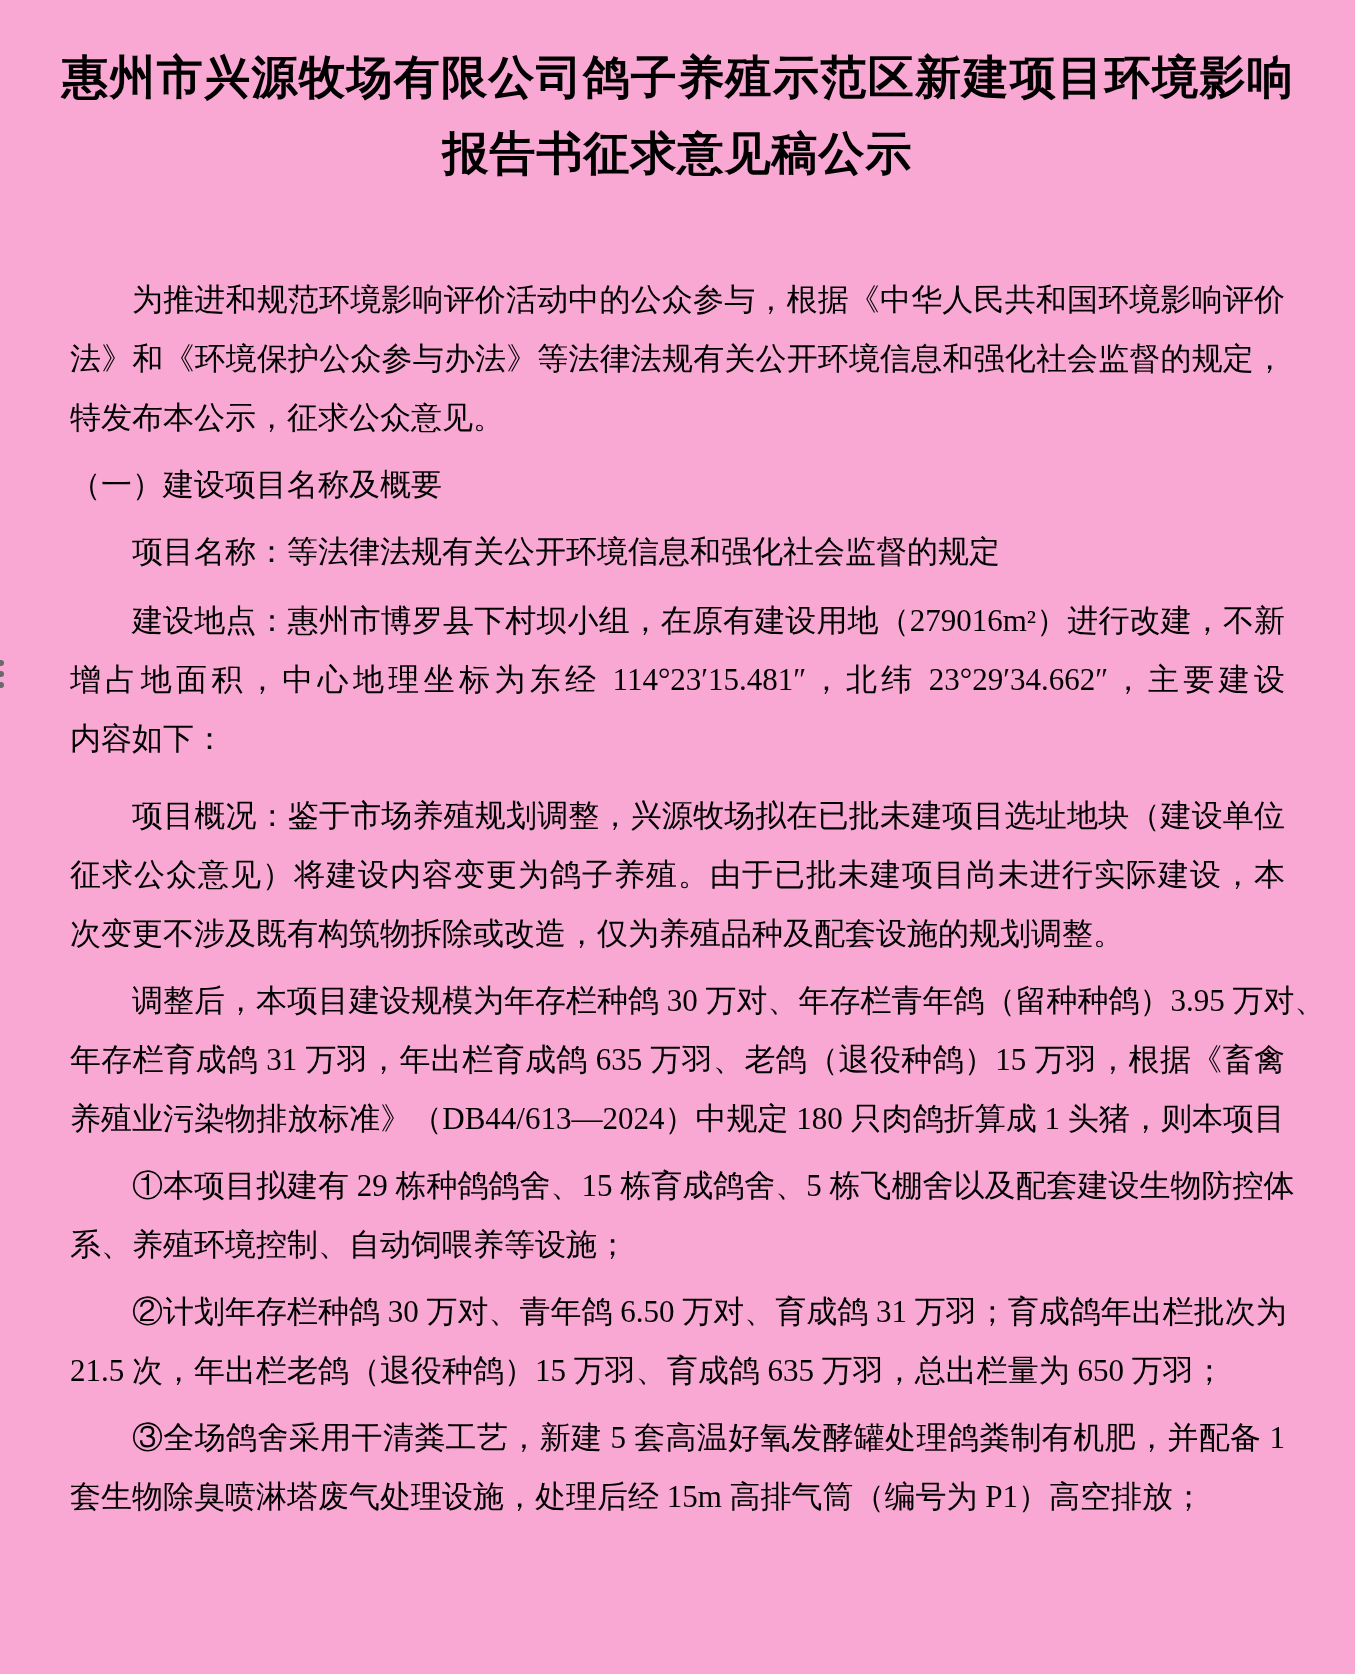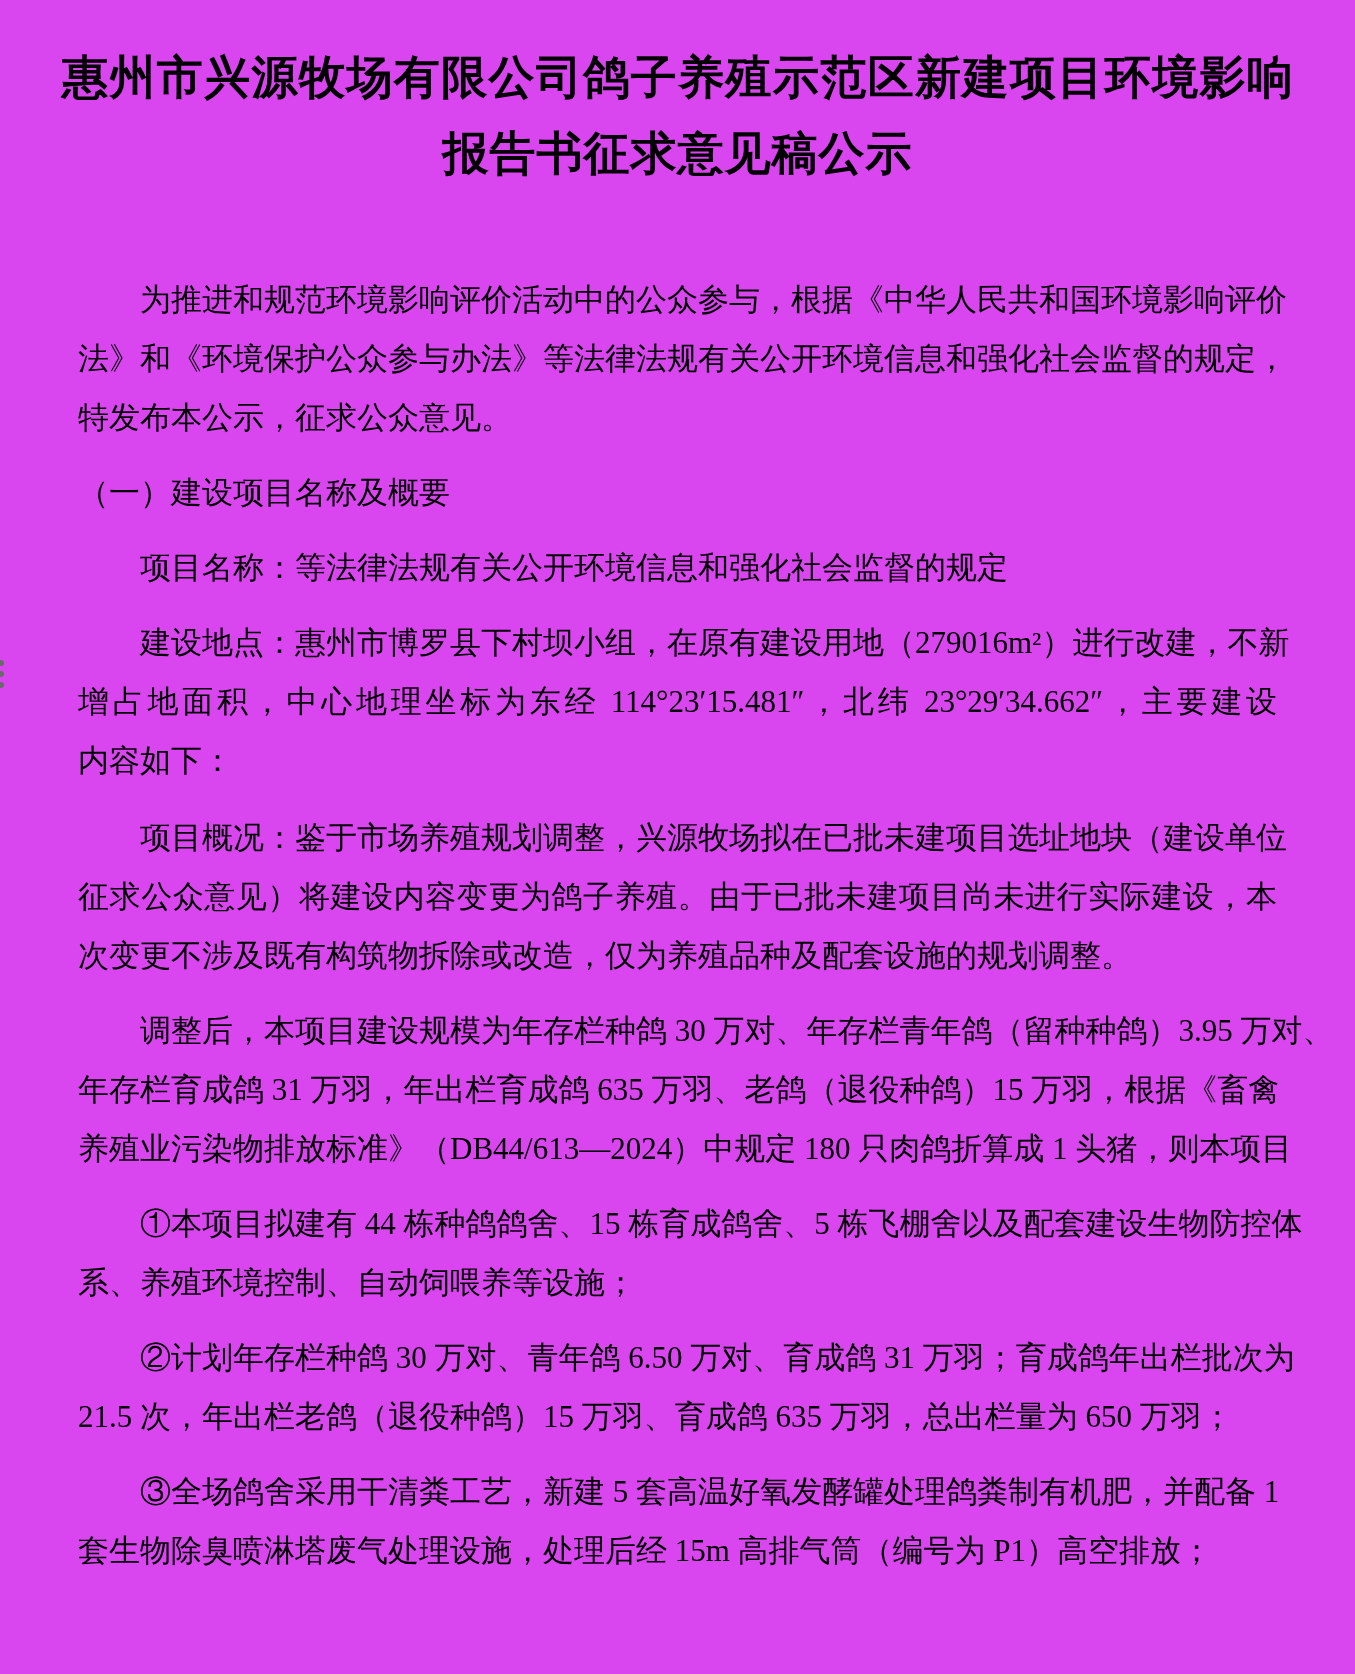--- a/index.html
+++ b/index.html
@@ -5,21 +5,21 @@
   html, body { margin: 0; padding: 0; }
   body {
     width: 1355px; height: 1674px;
     background: #ffffff;
     color: #000000;
     font-family: "Liberation Serif", "DejaVu Serif", serif;
   }
   .page {
     position: relative;
     width: 1355px; height: 1674px;
-    background: #d946ef;
+    background: #f9a8d4;
     overflow: hidden;
   }
   .content { padding: 0 62px; }
 
   
   .doc-title {
     margin-top: 40px;
     font-size: 46px;
     font-weight: 700;
     line-height: 76px;
@@ -33,21 +33,21 @@
     text-align: center;
     letter-spacing: 1px;
   }
 
   
   .doc-body {
     margin-top: 78px;
     font-size: 31px;
     line-height: 59px;
   }
-  .para { margin: 16px; }
+  .para { margin: 8px; }
   .para.bold { font-weight: 400; }
   .line {
     text-align: justify;
     white-space: nowrap;
   }
   .line.full { text-align-last: justify; }
   .line.indent { text-indent: 62px; }
 
   
   .margin-dots {
@@ -105,21 +105,21 @@
           <div class="line indent full">项目概况：鉴于市场养殖规划调整，兴源牧场拟在已批未建项目选址地块（建设单位</div>
           <div class="line full">征求公众意见）将建设内容变更为鸽子养殖。由于已批未建项目尚未进行实际建设，本</div>
           <div class="line">次变更不涉及既有构筑物拆除或改造，仅为养殖品种及配套设施的规划调整。</div>
         </div>
         <div class="para" style="margin-top: 8px;">
           <div class="line indent full">调整后，本项目建设规模为年存栏种鸽 30 万对、年存栏青年鸽（留种种鸽）3.95 万对、</div>
           <div class="line full">年存栏育成鸽 31 万羽，年出栏育成鸽 635 万羽、老鸽（退役种鸽）15 万羽，根据《畜禽</div>
           <div class="line full">养殖业污染物排放标准》（DB44/613—2024）中规定 180 只肉鸽折算成 1 头猪，则本项目</div>
         </div>
         <div class="para" style="margin-top: 6px;">
-          <div class="line indent full">①本项目拟建有 44 栋种鸽鸽舍、15 栋育成鸽舍、5 栋飞棚舍以及配套建设生物防控体</div>
+          <div class="line indent full">①本项目拟建有 29 栋种鸽鸽舍、15 栋育成鸽舍、5 栋飞棚舍以及配套建设生物防控体</div>
           <div class="line">系、养殖环境控制、自动饲喂养等设施；</div>
         </div>
         <div class="para" style="margin-top: 6px;">
           <div class="line indent full">②计划年存栏种鸽 30 万对、青年鸽 6.50 万对、育成鸽 31 万羽；育成鸽年出栏批次为</div>
           <div class="line">21.5 次，年出栏老鸽（退役种鸽）15 万羽、育成鸽 635 万羽，总出栏量为 650 万羽；</div>
         </div>
         <div class="para" style="margin-top: 6px;">
           <div class="line indent full">③全场鸽舍采用干清粪工艺，新建 5 套高温好氧发酵罐处理鸽粪制有机肥，并配备 1</div>
           <div class="line">套生物除臭喷淋塔废气处理设施，处理后经 15m 高排气筒（编号为 P1）高空排放；</div>
         </div>

